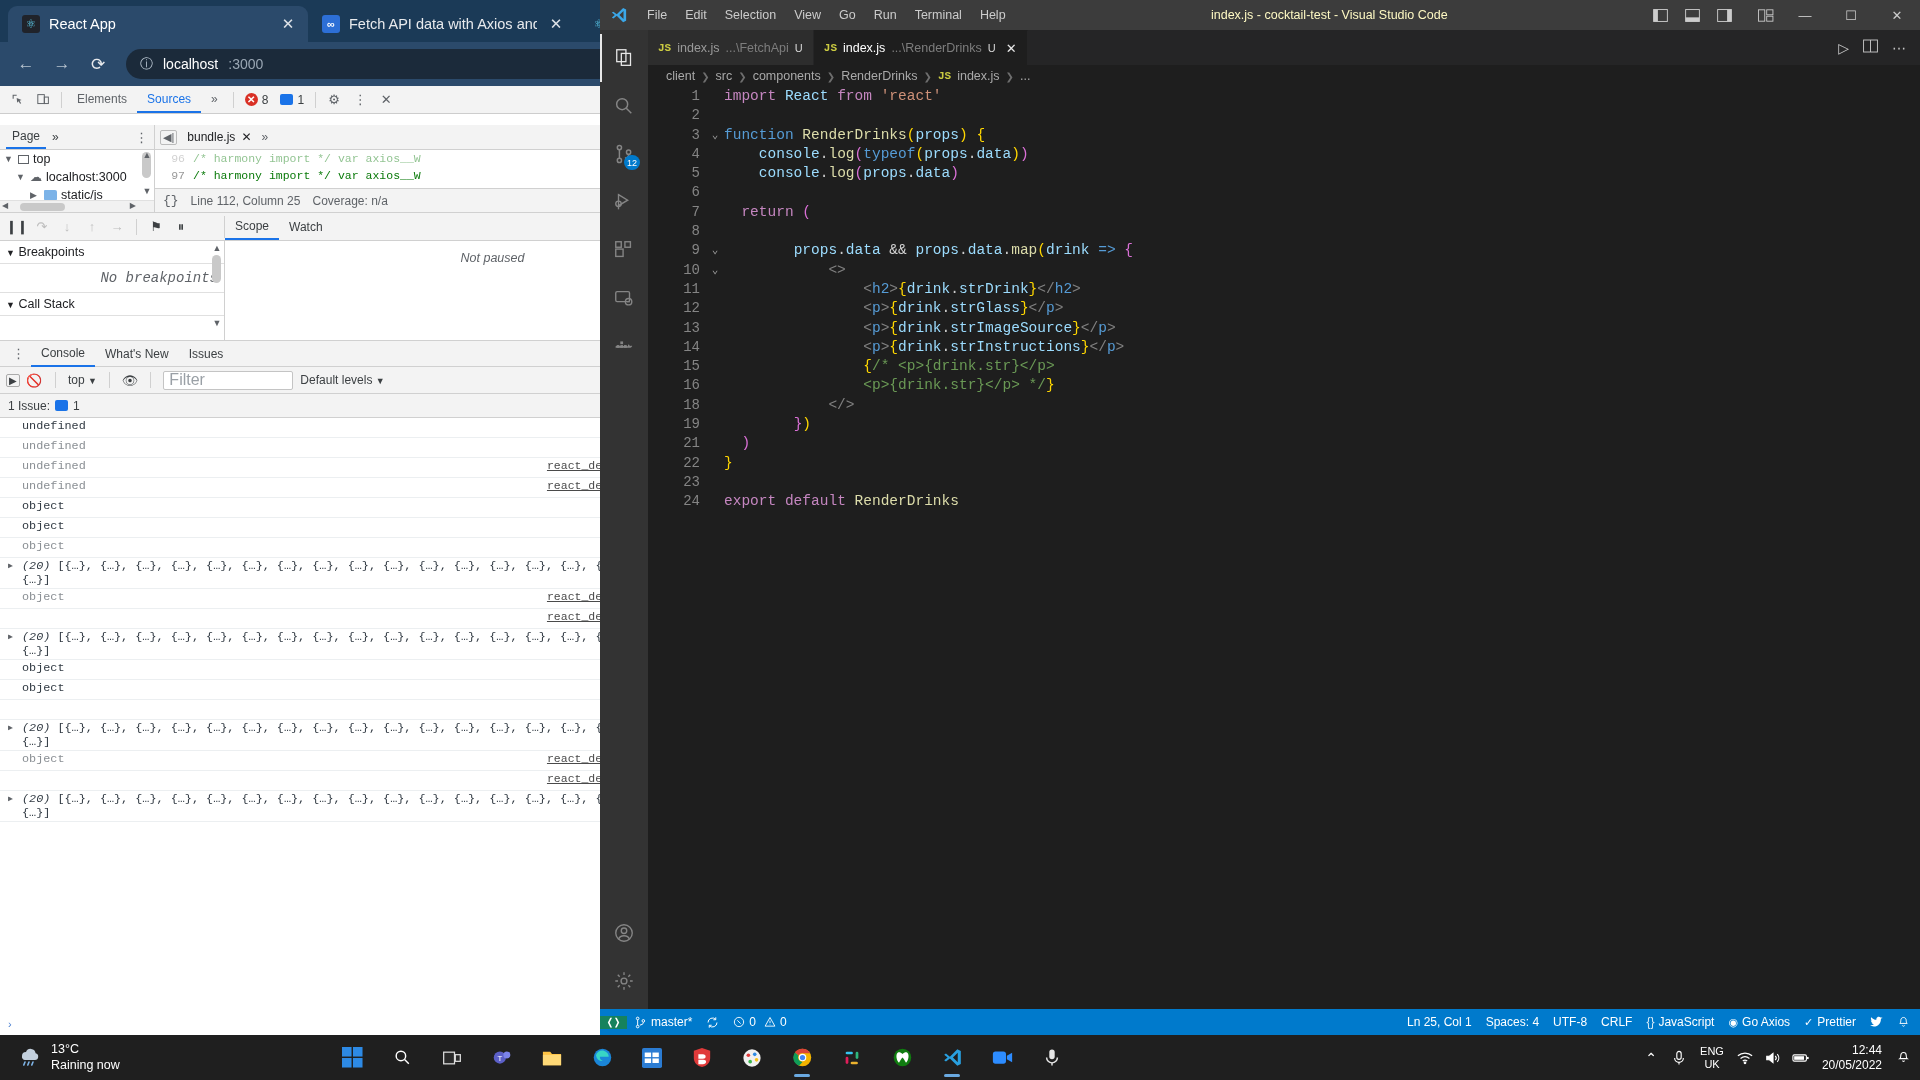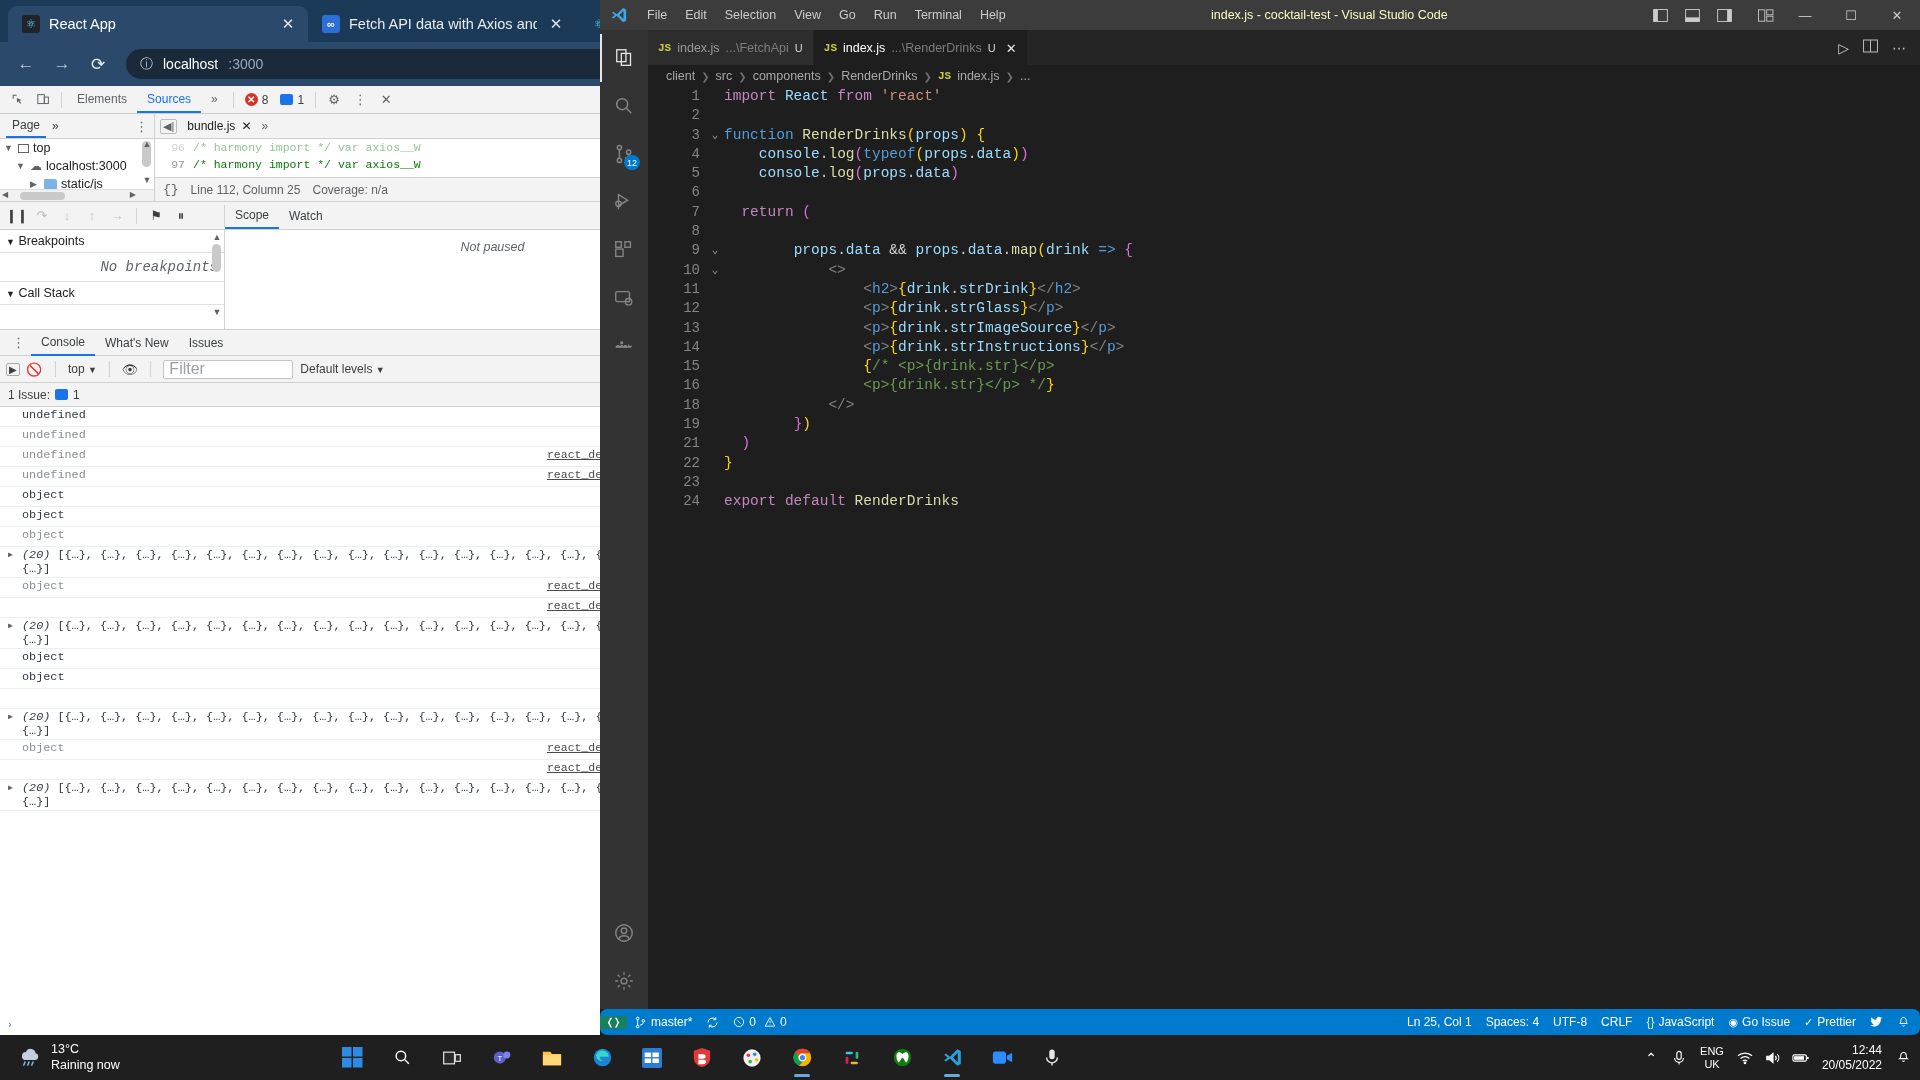--- a/index.html
+++ b/index.html
@@ -69,21 +69,21 @@
   .dt-tab {
     padding: 0 10px; height: 27px; display:flex; align-items:center;
     font-size: 12px; color: #5f6368; border-bottom: 2px solid transparent;
   }
   .dt-tab.sel { color:#1a73e8; border-bottom-color:#1a73e8; }
   .dt-badge { display:flex; align-items:center; gap:4px; padding:0 6px; font-size:12px; color:#3c4043;}
   .dot-err { width:13px; height:13px; border-radius:50%; background:#d93025; color:#fff; font-size:10px;
              display:flex;align-items:center;justify-content:center; font-weight:bold;}
   .sq-msg { width:13px; height:11px; border-radius:2px; background:#1a73e8; }
 
-  .dt-upper { display:flex; height: 88px; border-bottom:1px solid #d0d0d0; }
+  .dt-upper { display:flex; height: 88px; border-bottom:1px solid #d0d0d0;margin-top:11px; }
   .dt-nav-pane { width: 155px; border-right:1px solid #d0d0d0; display:flex; flex-direction:column;}
   .dt-subtabs { height:25px; display:flex; align-items:center; border-bottom:1px solid #d0d0d0; padding-left:6px; background:#f3f3f3;}
   .dt-subtab { font-size:12px; color:#3c4043; padding:0 6px; height:24px; display:flex;align-items:center;}
   .dt-subtab.sel { border-bottom:2px solid #1a73e8; }
   .tree-row { font-size:12.5px; color:#202124; padding:2px 4px; display:flex; align-items:center; gap:4px; }
   .caret { font-size:9px; color:#5f6368; width:10px;}
   .folder-ico { width:13px;height:11px;background:#7cb3e8;border-radius:1px 2px 2px 2px;}
   .cloud-ico { color:#5f6368; font-size:12px;}
   .frame-ico { width:11px;height:9px;border:1.5px solid #5f6368;}
 
@@ -183,21 +183,21 @@
   .c-var { color:#9cdcfe; }
   .c-com { color:#6a9955; }
   .c-pun { color:#d4d4d4; }
   .c-yel { color:#ffd700; }
   .c-vio { color:#da70d6; }
   .c-tag { color:#808080; }
   .cursor-caret { display:inline-block; width:1.5px; height:16px; background:#aeafad; vertical-align:-3px;}
   .vs-scroll-v { position:absolute; right:0; top:0; width:14px; height:100%; }
 
   .statusbar { height:26px; background:#007acc; display:flex; align-items:center;
-               color:#fff; font-size:12px; padding:0 0 0 0;border-radius:7px;}
+               color:#fff; font-size:12px; padding:0 0 0 0;}
   .sb-item { padding:0 7px; line-height:26px; display:flex; align-items:center; gap:4px; white-space:nowrap;}
   .sb-right { margin-left:auto; display:flex; }
 
   
   #taskbar {
     position:absolute; left:0; bottom:0; width:1920px; height:45px;
     background:#1f1f1f; display:flex; align-items:center;
   }
   .weather { display:flex; align-items:center; gap:9px; padding-left:16px; width:330px; color:#fff;}
   .weather-ico { font-size:22px; color:#cfd8e3;}
@@ -726,21 +726,21 @@
       <span class="sb-item">Ln 25, Col 1</span>
       <span class="sb-item">Spaces: 4</span>
       <span class="sb-item">UTF-8</span>
       <span class="sb-item">CRLF</span>
       <span class="sb-item">
         <span style="opacity:.85;">{}</span>
         <span>JavaScript</span>
       </span>
       <span class="sb-item">
         <span style="font-size:11px;">◉</span>
-        <span>Go Issue</span>
+        <span>Go Axios</span>
       </span>
       <span class="sb-item">
         <span style="font-size:11px;">✓</span>
         <span>Prettier</span>
       </span>
       <span class="sb-item">
         <svg width="13" height="12" viewBox="0 0 16 14" fill="#fff">
             <path d="M15.5 2c-.6.3-1.2.4-1.8.5.6-.4 1.1-1 1.4-1.7-.6.4-1.3.6-2 .8C12.5 1 11.7.6 10.8.6c-1.7 0-3 1.4-3 3 0 .3 0 .5.1.7C5.3 4.2 3 3 1.5 1.1c-.3.5-.4 1-.4 1.5 0 1 .5 1.9 1.3 2.5-.5 0-1-.2-1.4-.4 0 1.5 1 2.7 2.4 3-.3.1-.5.1-.8.1-.2 0-.4 0-.6-.1.4 1.2 1.5 2.1 2.8 2.1-1 .8-2.3 1.3-3.7 1.3H0c1.4.9 3 1.4 4.7 1.4 5.6 0 8.7-4.7 8.7-8.7v-.4c.6-.4 1.2-1 1.6-1.6z"></path>
           </svg>
       </span>

